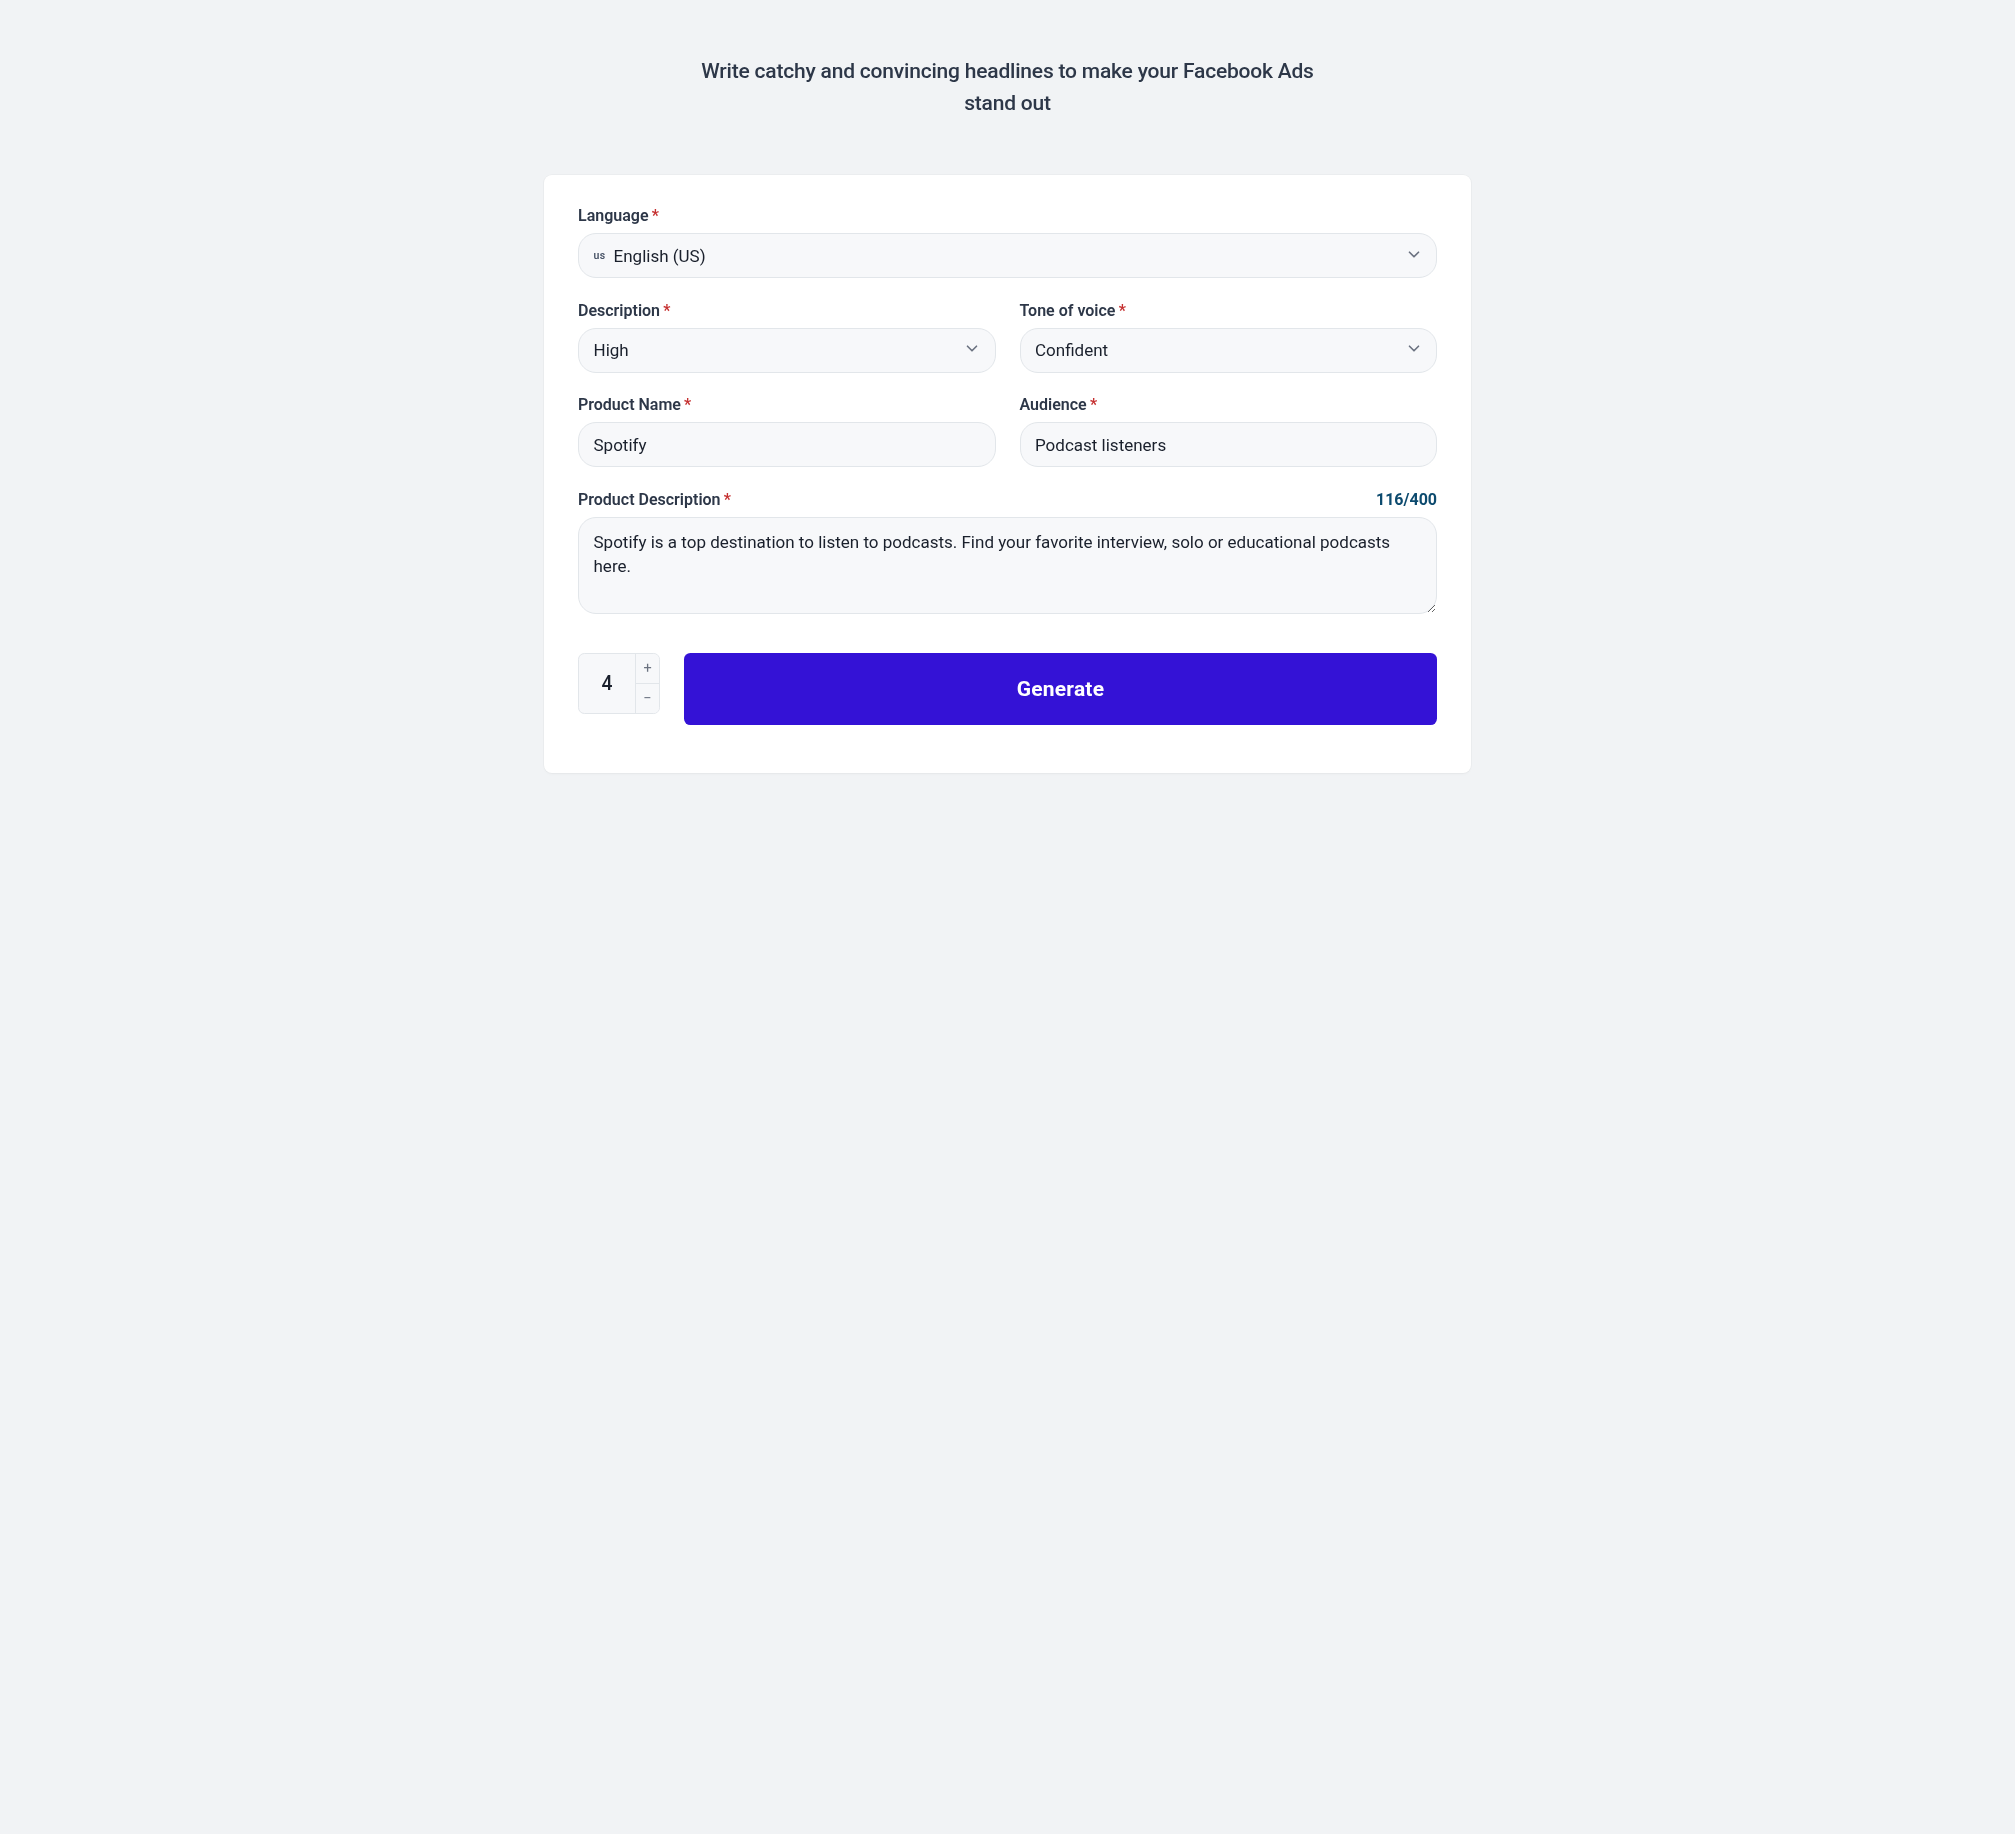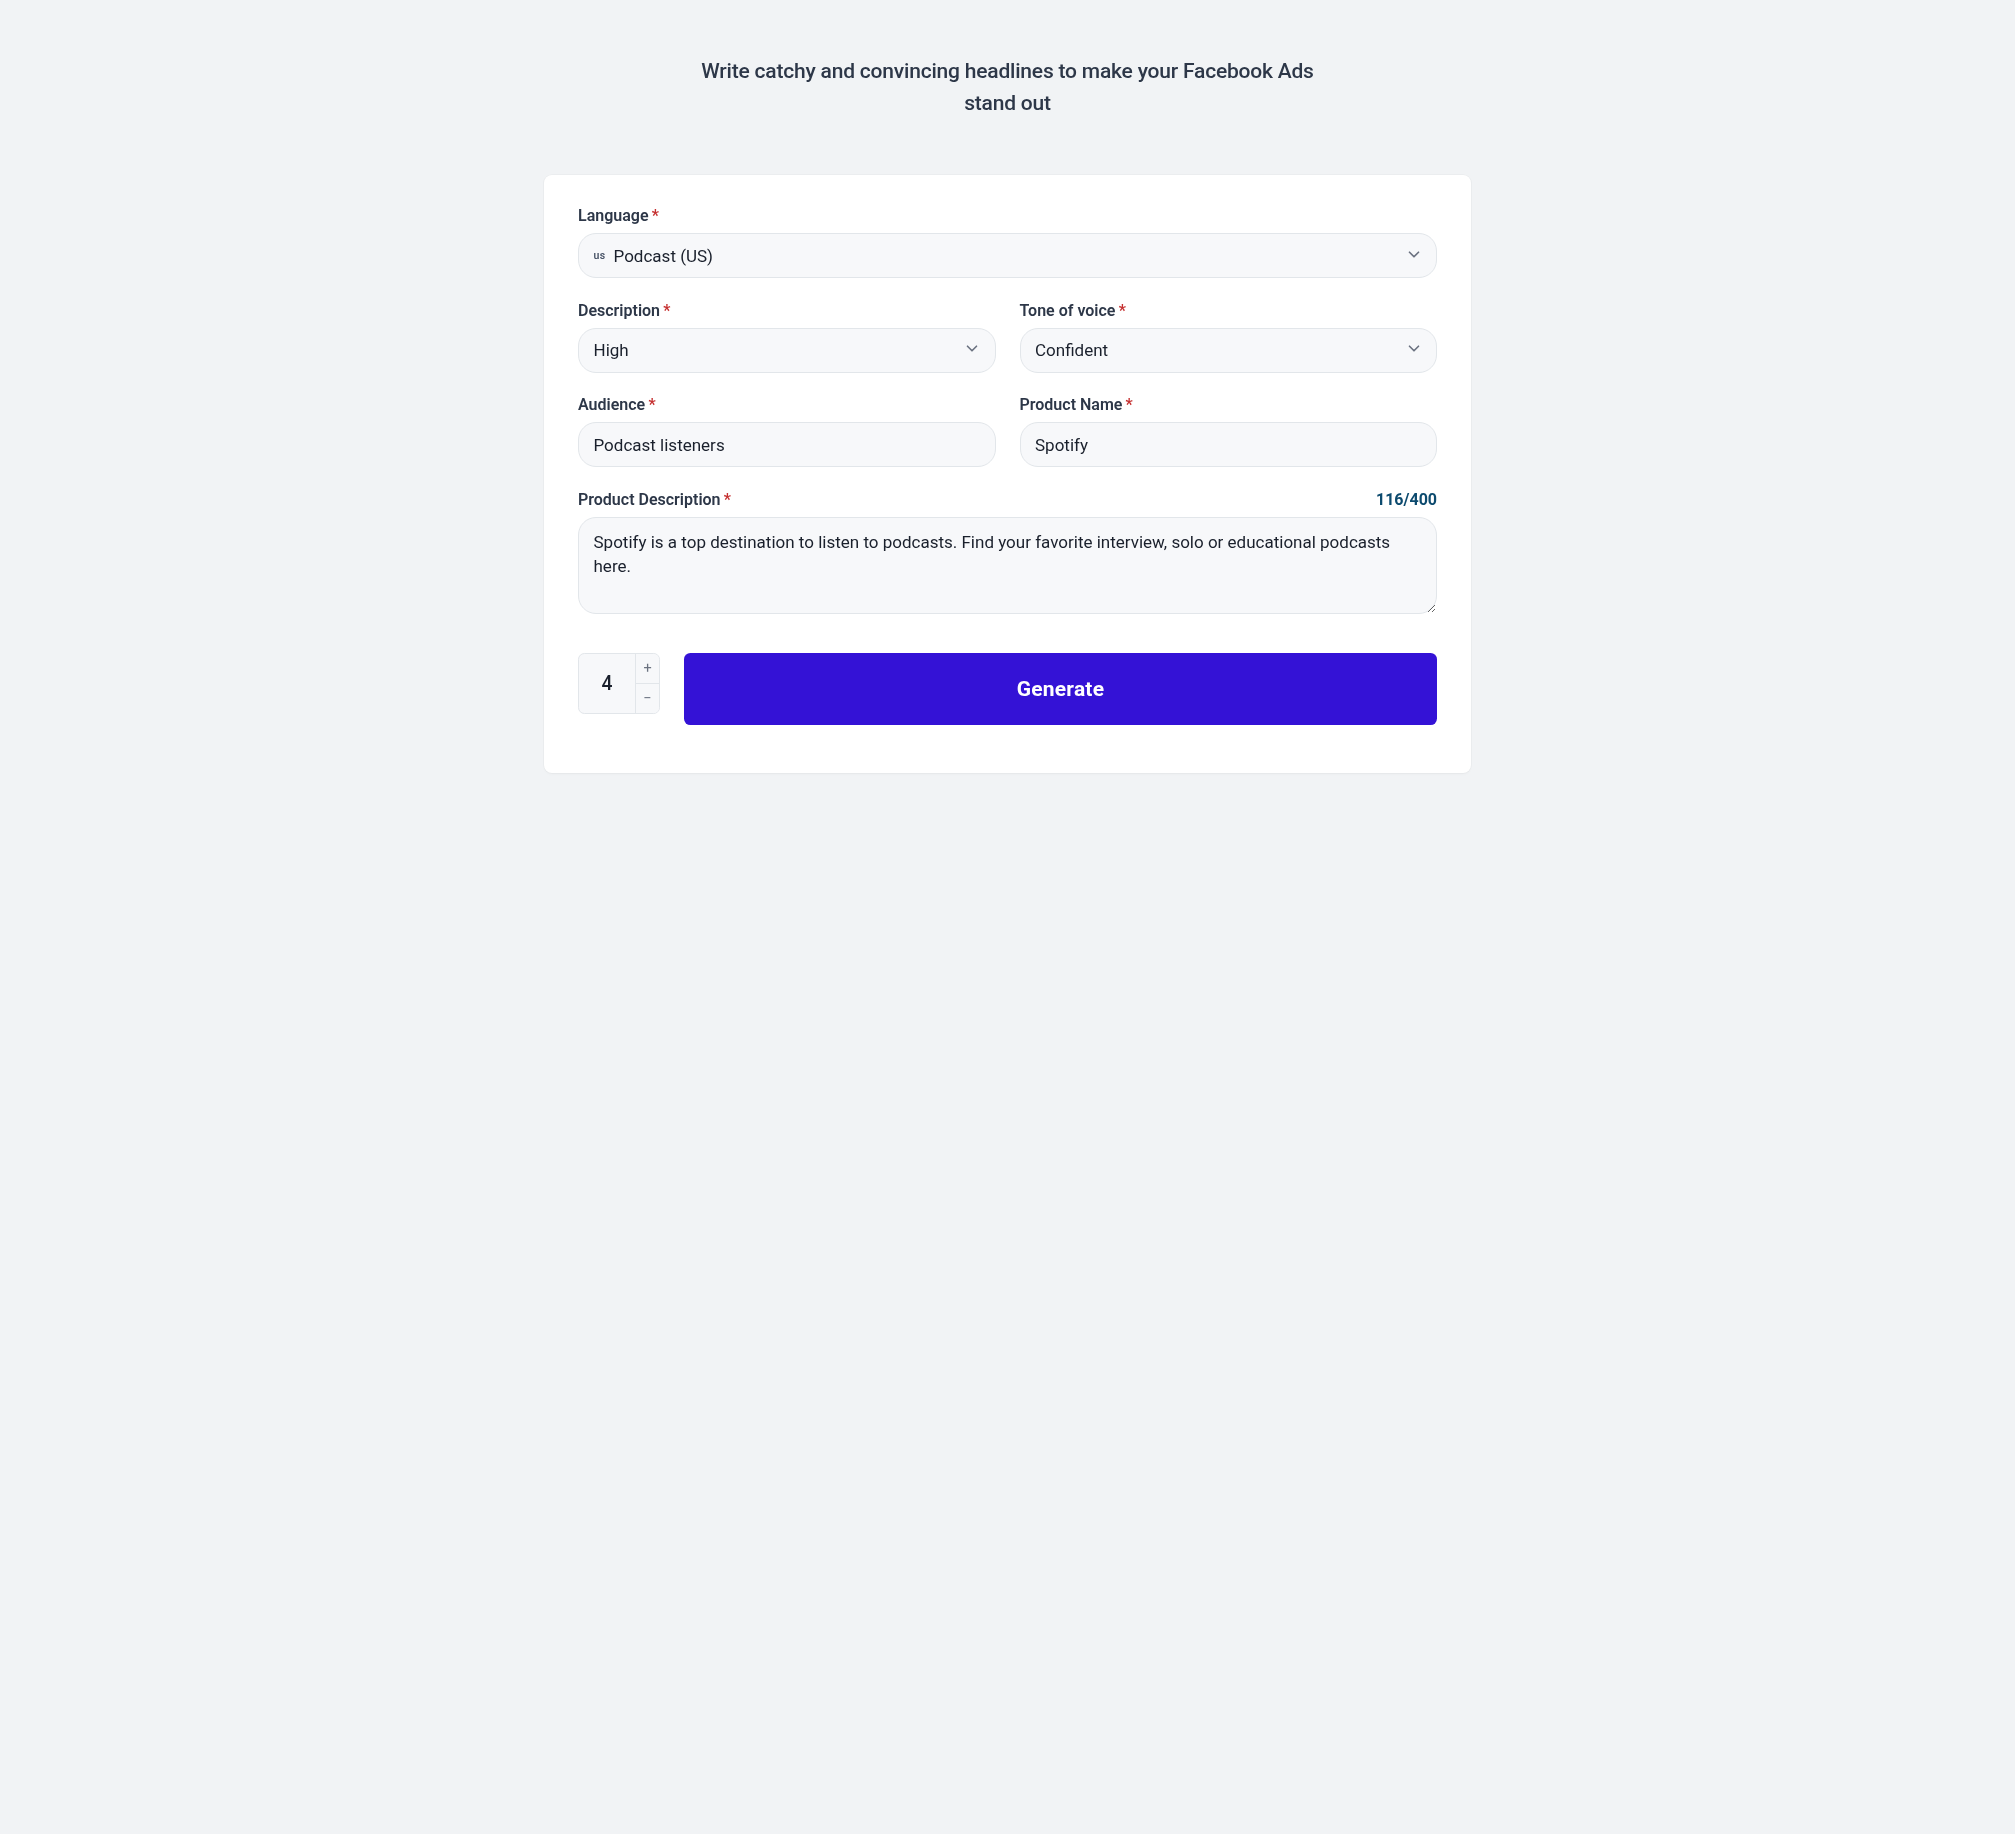--- a/index.html
+++ b/index.html
@@ -177,21 +177,21 @@
   <div class="card">
 
     <div class="form-row">
       <div class="form-group full">
         <div class="label">
           <span>Language</span><span class="req">*</span>
         </div>
         <div class="select-wrap">
           <div class="select lang-select">
             <span class="flag">us</span>
-            <span>Podcast (US)</span>
+            <span>English (US)</span>
           </div>
           <span class="chev">
             <svg class="chev-icon" viewBox="0 0 24 24" fill="none" stroke="currentColor" stroke-width="2.2" stroke-linecap="round" stroke-linejoin="round">
                 <polyline points="6 9 12 15 18 9"></polyline>
               </svg>
           </span>
         </div>
       </div>
     </div>
 
@@ -224,29 +224,29 @@
                 <polyline points="6 9 12 15 18 9"></polyline>
               </svg>
           </span>
         </div>
       </div>
     </div>
 
     <div class="form-row">
       <div class="form-group">
         <div class="label">
+          <span>Product Name</span><span class="req">*</span>
+        </div>
+        <input class="text-input" type="text" value="Spotify" style="">
+      </div>
+      <div class="form-group">
+        <div class="label">
           <span>Audience</span><span class="req">*</span>
         </div>
         <input class="text-input" type="text" value="Podcast listeners" style="">
-      </div>
-      <div class="form-group">
-        <div class="label">
-          <span>Product Name</span><span class="req">*</span>
-        </div>
-        <input class="text-input" type="text" value="Spotify" style="">
       </div>
     </div>
 
     <div class="form-row">
       <div class="form-group full">
         <div class="desc-head">
           <div class="label" style="margin-bottom:0;">
             <span>Product Description</span><span class="req">*</span>
           </div>
           <div class="counter">116/400</div>

